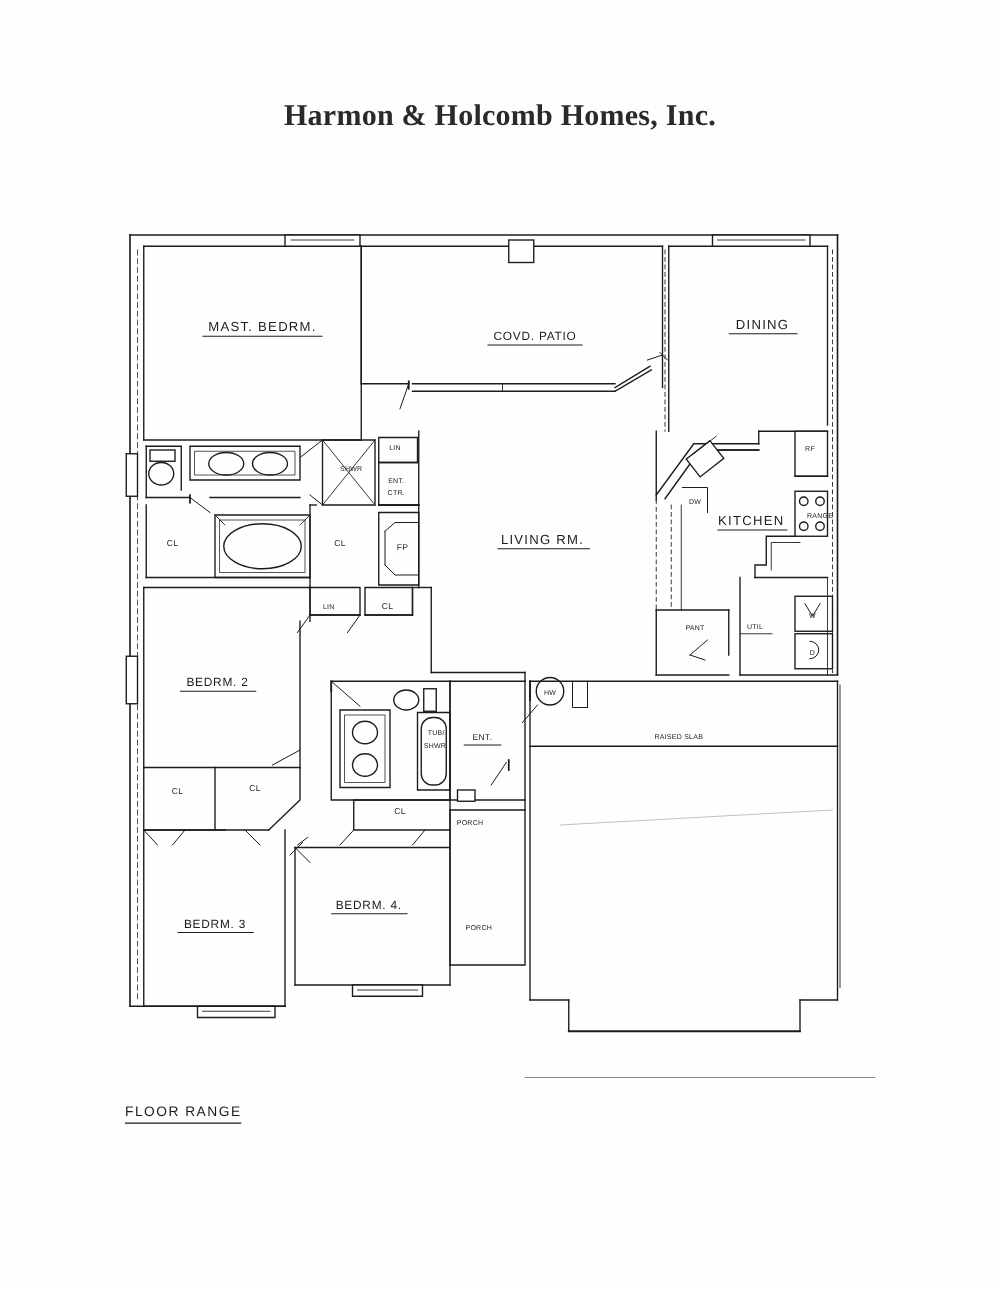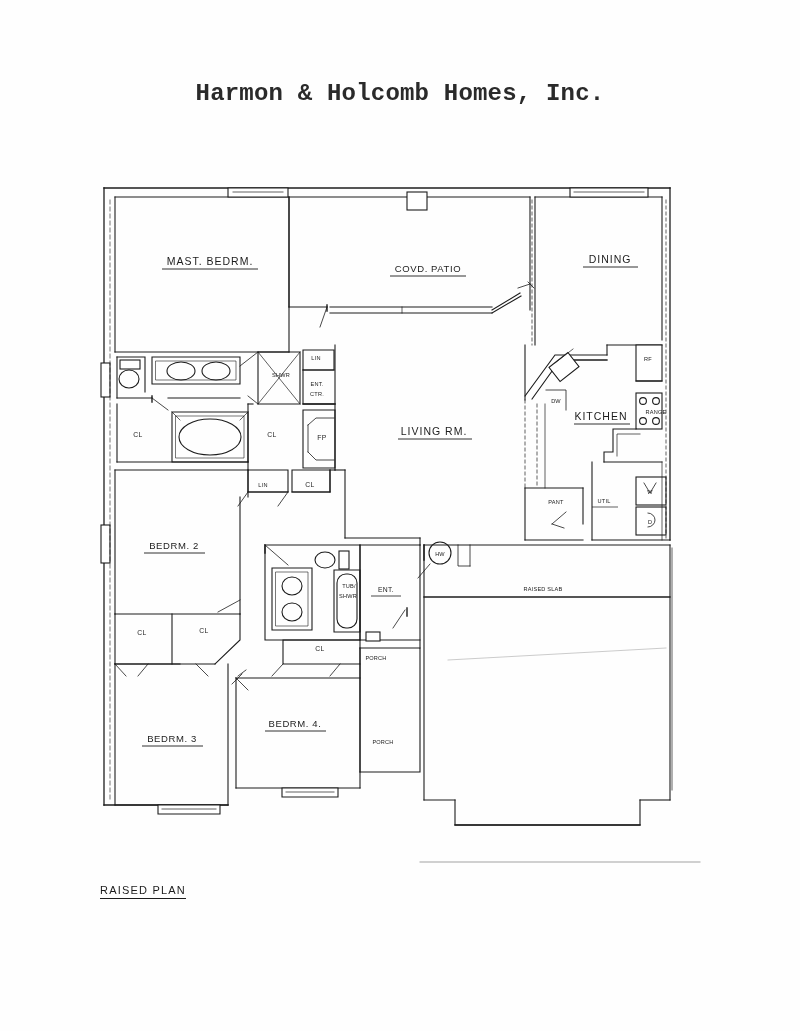--- a/index.html
+++ b/index.html
@@ -19,21 +19,21 @@
     position: absolute;
     inset: 0;
     background: #fefefe;
   }
   #company-title {
     position: absolute;
     top: 80px;
     left: 0;
     width: 800px;
     text-align: center;
-    font-family: Liberation Mono, monospace;
+    font-family: Liberation Serif, serif;
     font-weight: bold;
     font-size: 24px;
     letter-spacing: 0.2px;
     color: #2a2a2a;
   }
   #plan-svg {
     position: absolute;
     top: 0;
     left: 0;
   }
@@ -416,15 +416,15 @@
       <path d="M592 507 H 618" stroke="#1c1c1c" stroke-width="0.7" fill="none"></path>
       <text class="rm-label tiny" text-anchor="middle" x="648" y="361">RF</text>
       <text class="rm-label tiny" text-anchor="middle" x="656" y="414">RANGE</text>
       <text class="rm-label tiny" text-anchor="middle" x="556" y="403">DW</text>
       <text class="rm-label tiny" text-anchor="middle" x="650" y="494">W</text>
       <text class="rm-label tiny" text-anchor="middle" x="650" y="524">D</text>
       <text class="rm-label tiny" text-anchor="middle" x="440" y="556">HW</text>
     </g>
   </svg>
 
-  <div id="floor-plan-caption">RAISED PLAN</div>
+  <div id="floor-plan-caption">FLOOR RANGE</div>
 
 </div>
 
 </body></html>

